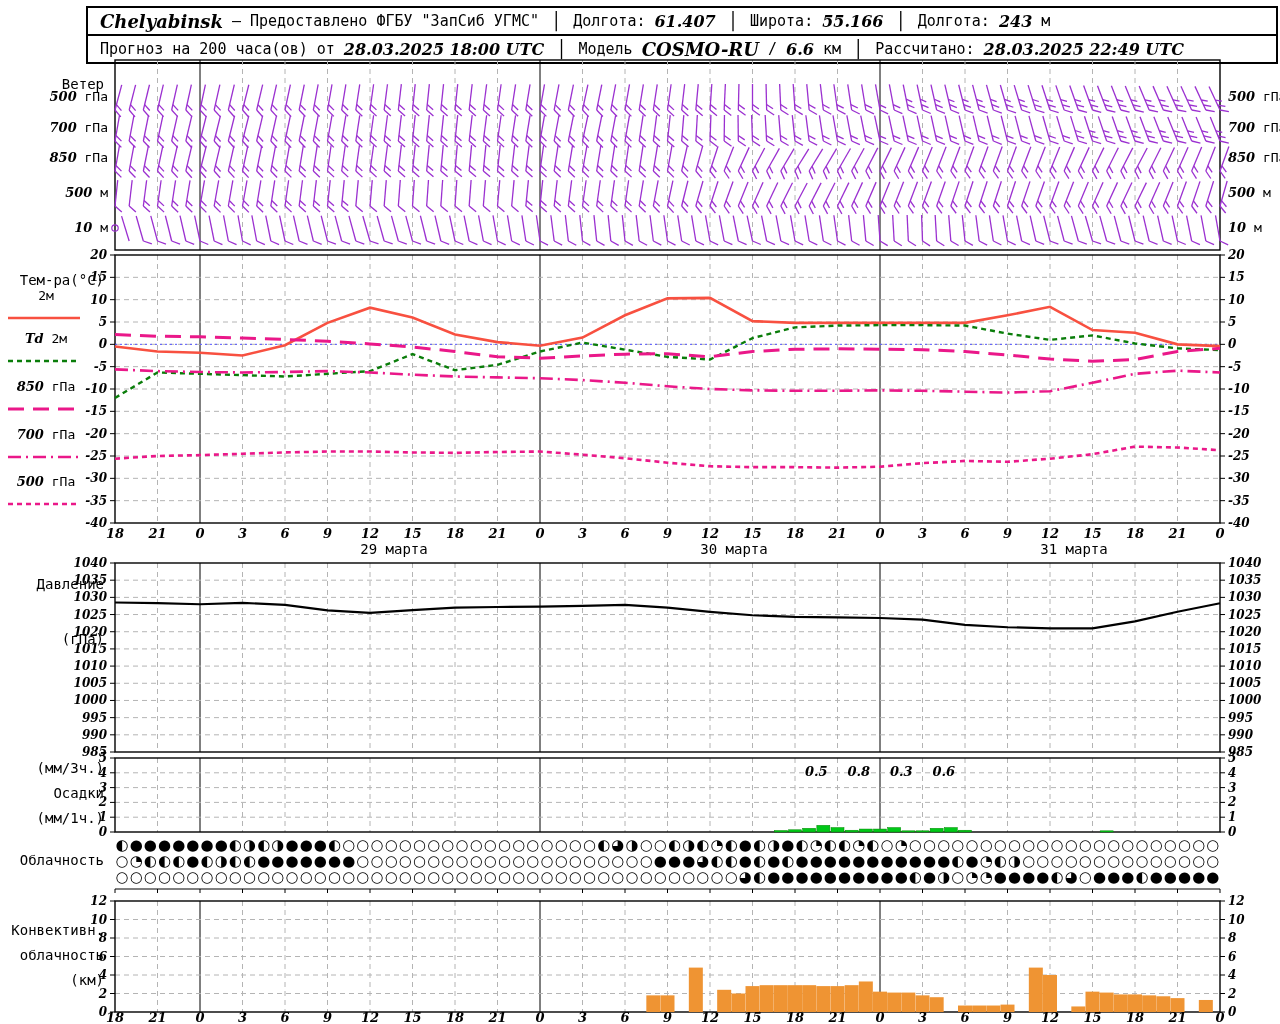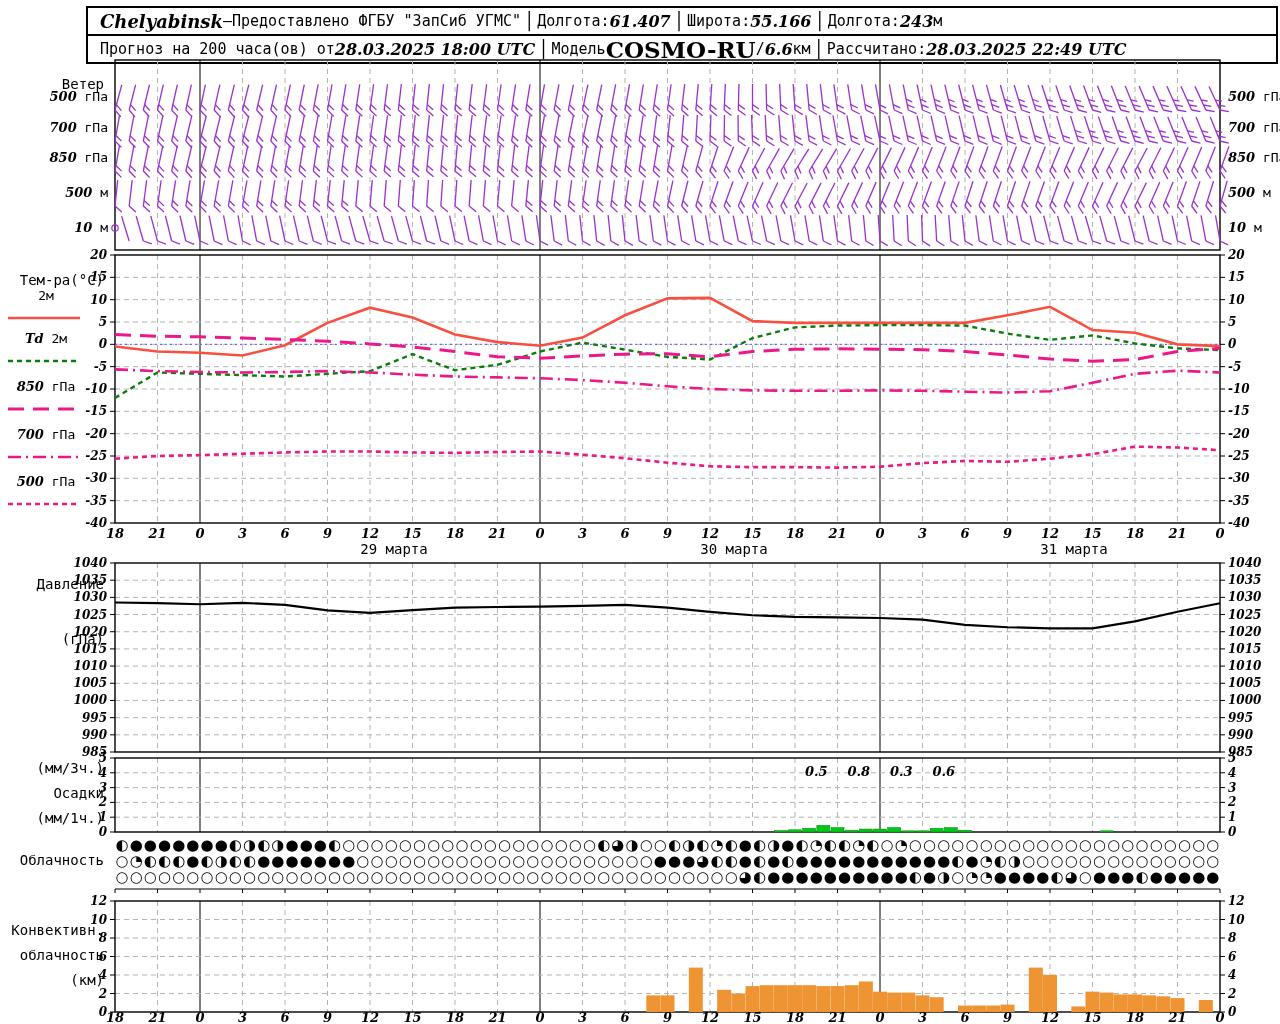--- a/index.html
+++ b/index.html
@@ -1,22 +1,22 @@
 <!DOCTYPE html>
 <html><head>
 <meta charset="utf-8">
 <style>
   html,body{margin:0;padding:0;background:#fff;width:1280px;height:1024px;overflow:hidden}
   #page{position:relative;width:1280px;height:1024px;background:#fff;font-family:"DejaVu Sans Mono",monospace;color:#000}
   #header{position:absolute;left:86px;top:6px;width:1188px;border:2px solid #000;background:#fff}
-  .hrow{height:26px;display:flex;align-items:center;padding:0 12px;white-space:nowrap}
+  .hrow{height:26px;display:flex;align-items:center;padding:0 12px;gap:9px;white-space:nowrap}
   .hrow + .hrow{border-top:2px solid #000}
   .seg-plain{font:15px "DejaVu Sans Mono",monospace}
   .seg-num{font-style:italic;font-weight:700;font-family:"DejaVu Serif",serif;font-size:16px}
-  .seg-numb{font-weight:700;font-family:"DejaVu Serif",serif;font-size:23px}
+  .seg-numb{font-style:italic;font-weight:700;font-family:"DejaVu Serif",serif;font-size:18px}
   .seg-title{font-style:italic;font-weight:700;font-family:"DejaVu Serif",serif;font-size:18px}
   .seg-sep{font:700 17px "DejaVu Sans Mono",monospace;padding:0 3px}
   .lab{position:absolute;font:14px "DejaVu Sans Mono",monospace;text-align:right;width:96px;left:8px}
   svg text{fill:#000}
   text.t{font-family:"DejaVu Serif",serif;font-style:italic;font-weight:700;font-size:12px}
   text.h{font-family:"DejaVu Serif",serif;font-style:italic;font-weight:700;font-size:13px}
   text.d{font-family:"DejaVu Sans Mono",monospace;font-size:14px}
   text.c{font-family:"DejaVu Sans",sans-serif;font-size:15px}
   text.lt{font-family:"DejaVu Sans Mono",monospace;font-size:13px}
   tspan.lti{font-family:"DejaVu Serif",serif;font-style:italic;font-weight:700;font-size:13px}

